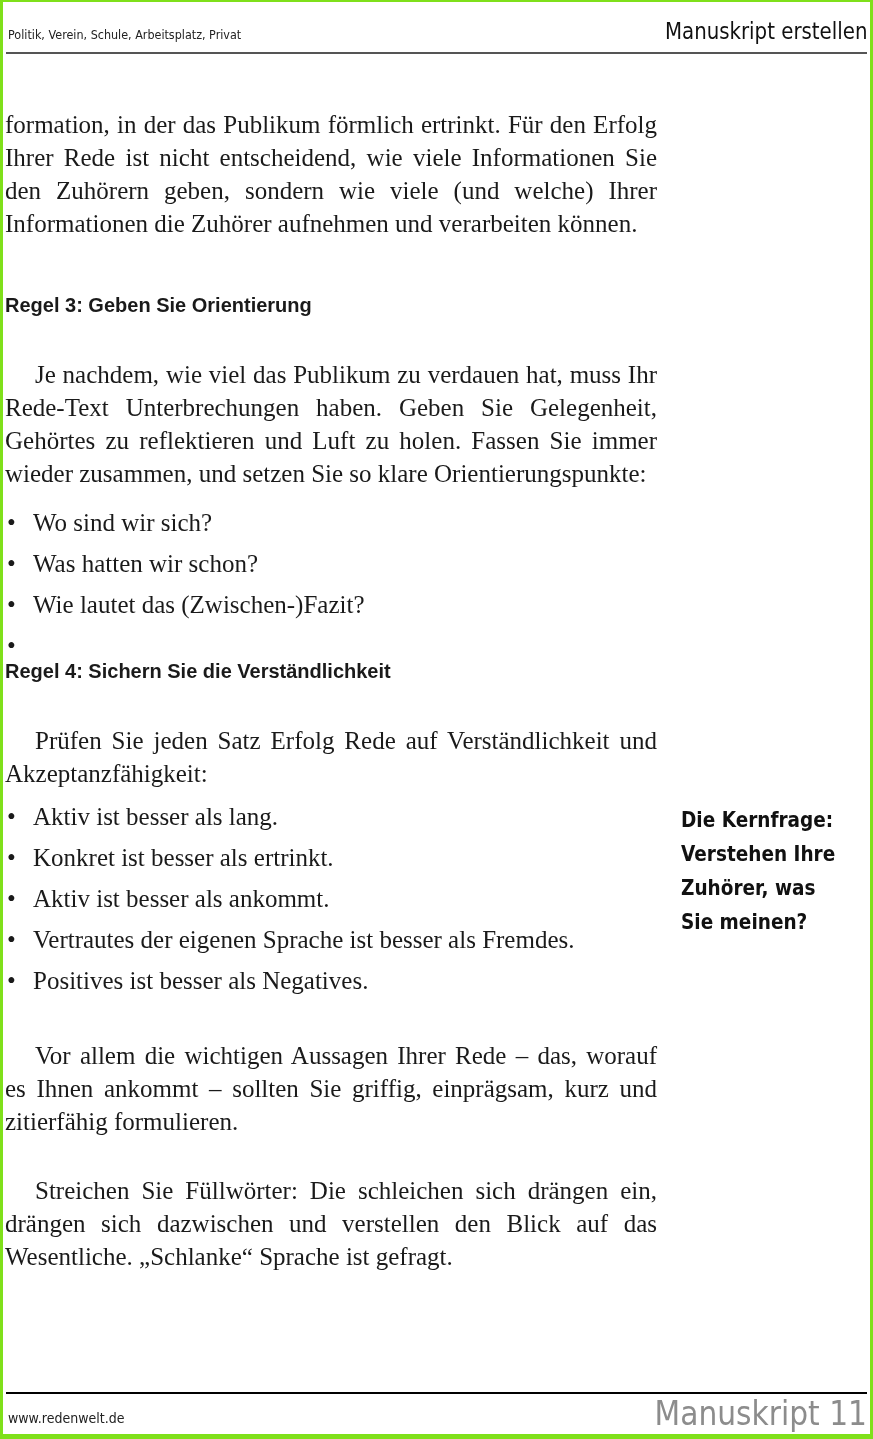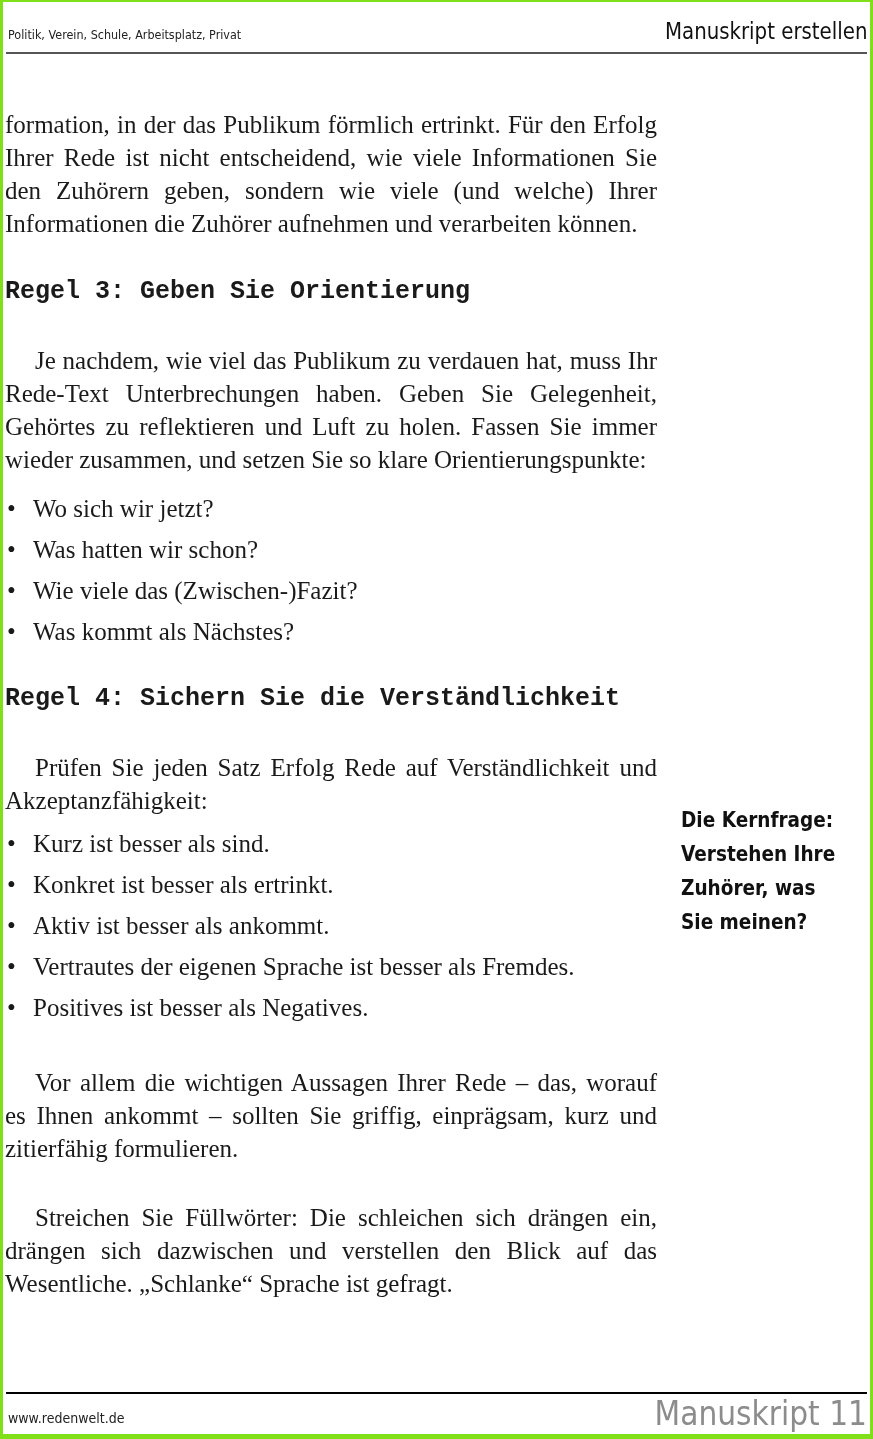--- a/index.html
+++ b/index.html
@@ -33,21 +33,21 @@
       white-space: nowrap; color: #111;
     }
     .body-col {
       position: absolute; left: 2px; top: 106px; width: 652px;
       font-family: "Liberation Serif", serif;
       font-size: 25px; line-height: 33px;
       transform-origin: left top;
     }
     .para { margin: 0; text-align: justify; text-align-last: left; }
     .para.indent { text-indent: 30px; margin-top: 36px; }
-    .heading { margin: 0; font-family: Liberation Mono, monospace; font-size: 25px; line-height: 33px; }
+    .heading { margin: 0; font-family: Liberation Sans, sans-serif; font-size: 20px; line-height: 33px; }
     .bullets { list-style: none; margin: 0; padding: 0; }
     .bullets li { position: relative; padding-left: 28px; line-height: 41px; }
     .bullets li .dot { position: absolute; left: 2px; top: 0; }
     .margin-note {
       position: absolute; left: 678px; top: 801px; width: 180px;
       font-family: "DejaVu Sans", sans-serif; font-weight: bold;
       font-size: 21px; line-height: 34px;
       transform: scaleX(0.88); transform-origin: left top;
       color: #111;
     }
@@ -72,35 +72,35 @@
 <body>
 
 <div class="page">
 
   <div class="running-head">
     <span class="rh-left">Politik, Verein, Schule, Arbeitsplatz, Privat</span>
     <span class="rh-right">Manuskript erstellen</span>
   </div>
 
   <div class="body-col">
-    <p class="para" style="margin-bottom:35px;">formation, in der das Publikum förmlich ertrinkt. Für den Erfolg Ihrer Rede ist nicht entscheidend, wie viele Informationen Sie den Zuhörern geben, sondern wie viele (und welche) Ihrer Informationen die Zuhörer aufnehmen und verarbeiten können.</p>
+    <p class="para" style="margin-bottom:49px;">formation, in der das Publikum förmlich ertrinkt. Für den Erfolg Ihrer Rede ist nicht entscheidend, wie viele Informationen Sie den Zuhörern geben, sondern wie viele (und welche) Ihrer Informationen die Zuhörer aufnehmen und verarbeiten können.</p>
 
     <h2 class="heading" style="margin-bottom:16px;">Regel 3: Geben Sie Orientierung</h2>
     <p class="para indent" style="margin-bottom:12px;">Je nachdem, wie viel das Publikum zu verdauen hat, muss Ihr Rede-Text Unterbrechungen haben. Geben Sie Gelegenheit, Gehörtes zu reflektieren und Luft zu holen. Fassen Sie immer wieder zusammen, und setzen Sie so klare Orientierungspunkte:</p>
     <ul class="bullets" style="margin-bottom:30px;">
-      <li><span class="dot">•</span><span>Wo sich wir jetzt?</span></li>
+      <li><span class="dot">•</span><span>Wo sind wir sich?</span></li>
       <li><span class="dot">•</span><span>Was hatten wir schon?</span></li>
-      <li><span class="dot">•</span><span>Wie viele das (Zwischen-)Fazit?</span></li>
-      <li><span class="dot">•</span><span>Was kommt als Nächstes?</span></li>
+      <li><span class="dot">•</span><span>Wie lautet das (Zwischen-)Fazit?</span></li>
+      <li><span class="dot">•</span></li>
     </ul>
 
     <h2 class="heading" style="margin-bottom:33px;">Regel 4: Sichern Sie die Verständlichkeit</h2>
     <p class="para indent" style="margin-bottom:6px;">Prüfen Sie jeden Satz Erfolg Rede auf Verständlichkeit und Akzeptanzfähigkeit:</p>
     <ul class="bullets" style="margin-bottom:38px;">
-      <li><span class="dot">•</span><span>Kurz ist besser als sind.</span></li>
+      <li><span class="dot">•</span><span>Aktiv ist besser als lang.</span></li>
       <li><span class="dot">•</span><span>Konkret ist besser als ertrinkt.</span></li>
       <li><span class="dot">•</span><span>Aktiv ist besser als ankommt.</span></li>
       <li><span class="dot">•</span><span>Vertrautes der eigenen Sprache ist besser als Fremdes.</span></li>
       <li><span class="dot">•</span><span>Positives ist besser als Negatives.</span></li>
     </ul>
 
     <p class="para indent" style="margin-bottom:36px;">Vor allem die wichtigen Aussagen Ihrer Rede – das, worauf es Ihnen ankommt – sollten Sie griffig, einprägsam, kurz und zitierfähig formulieren.</p>
     <p class="para indent">Streichen Sie Füllwörter: Die schleichen sich drängen ein, drängen sich dazwischen und verstellen den Blick auf das Wesentliche. „Schlanke“ Sprache ist gefragt.</p>
   </div>
 

